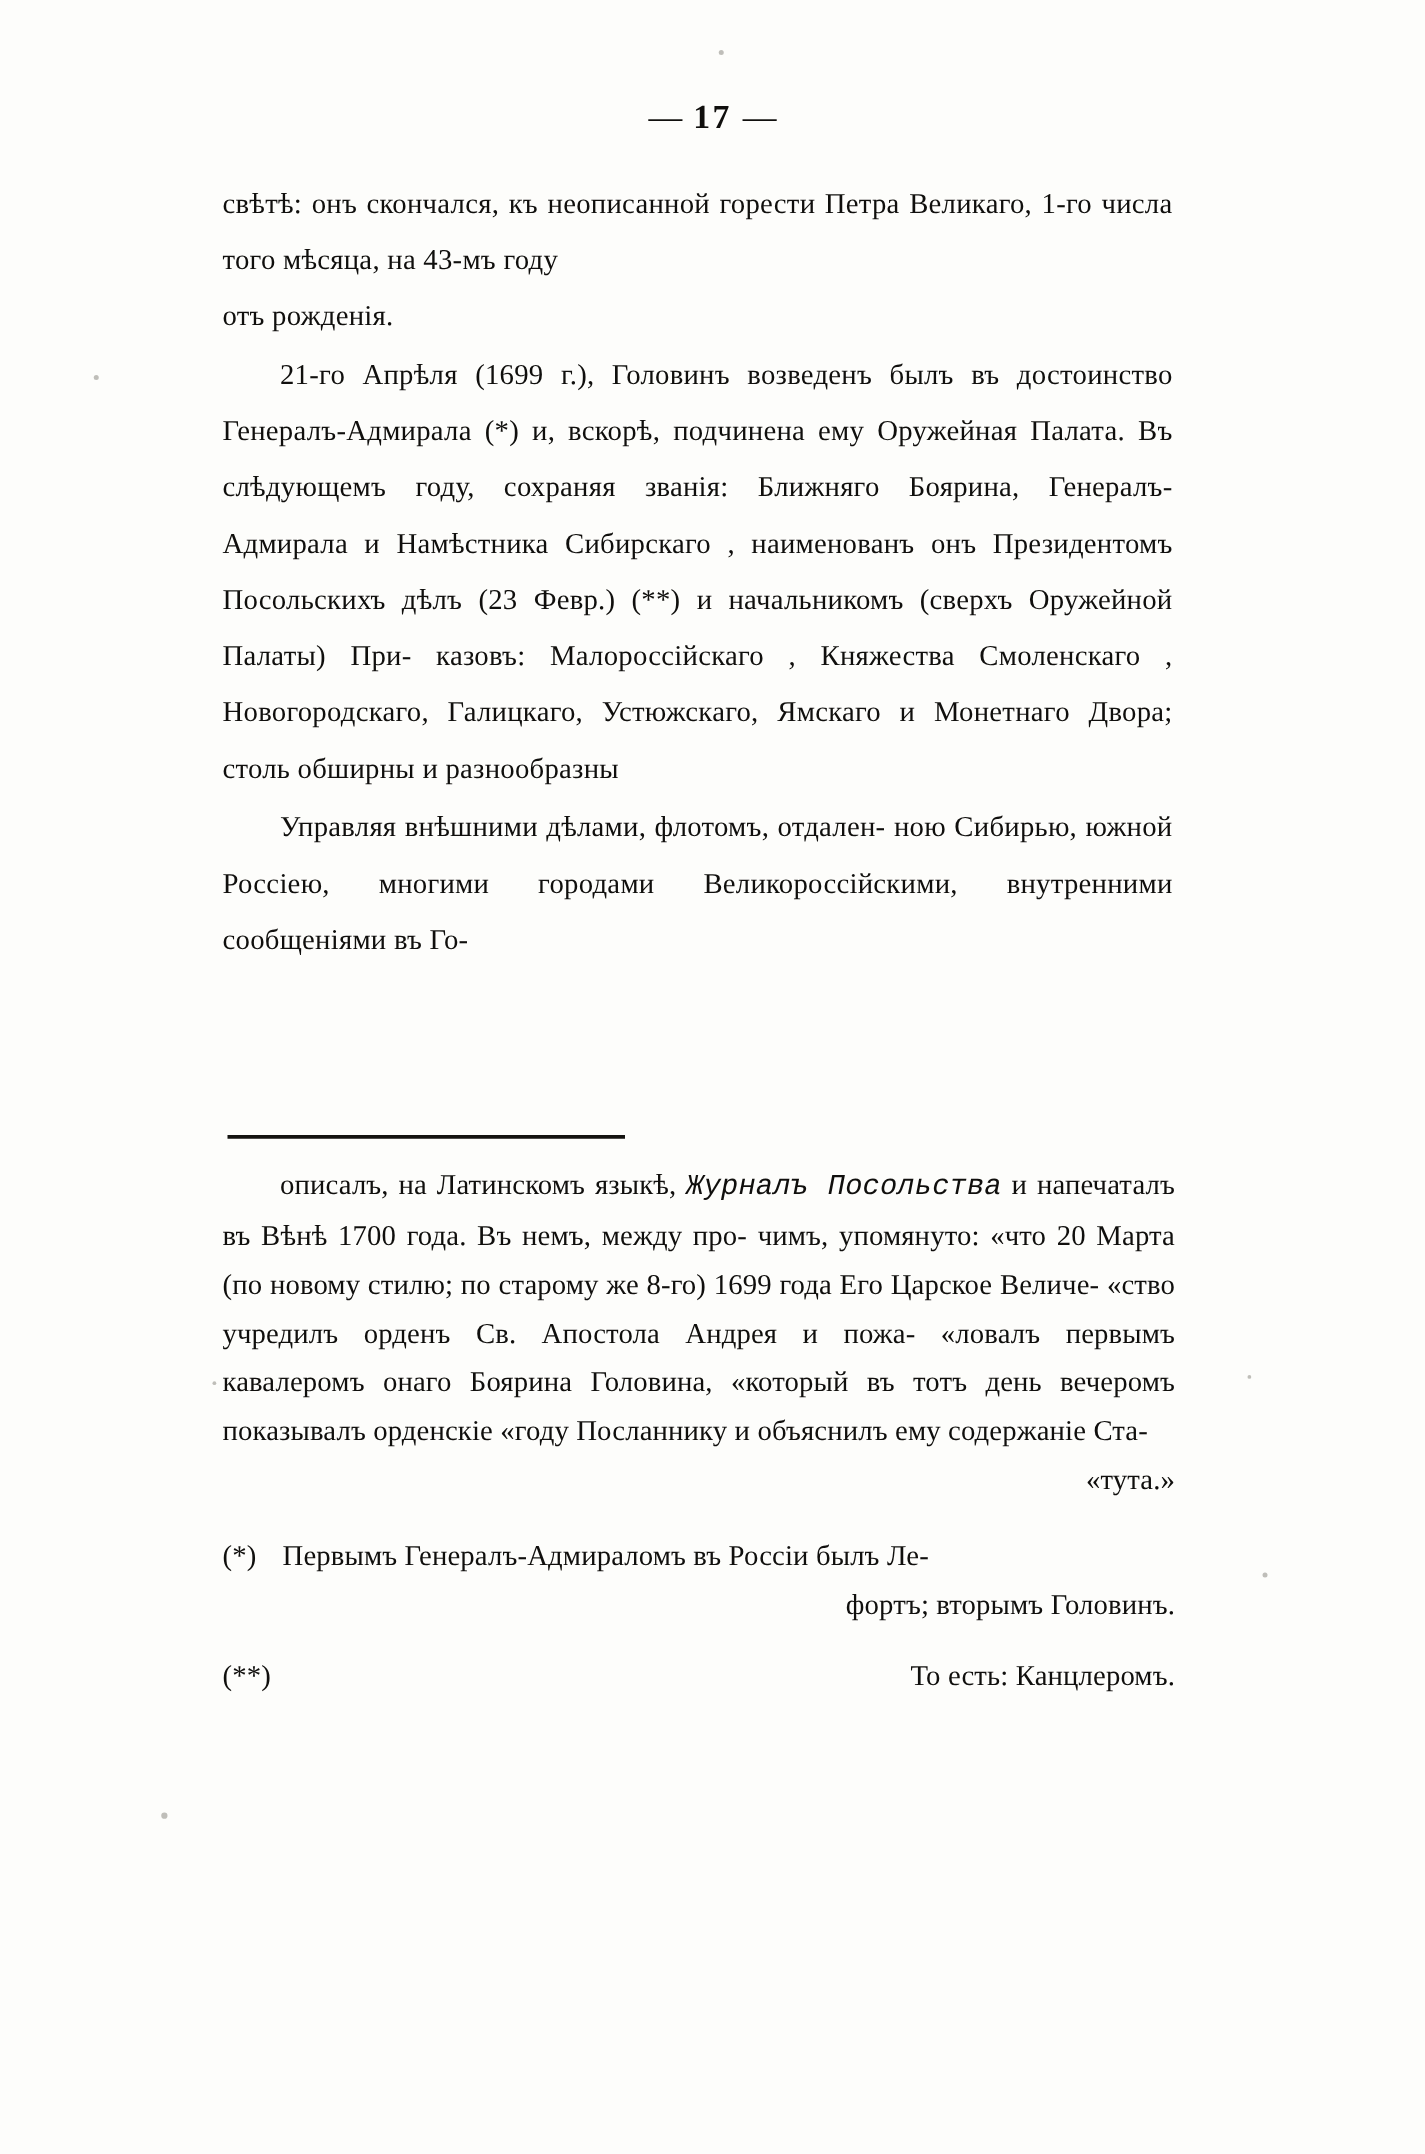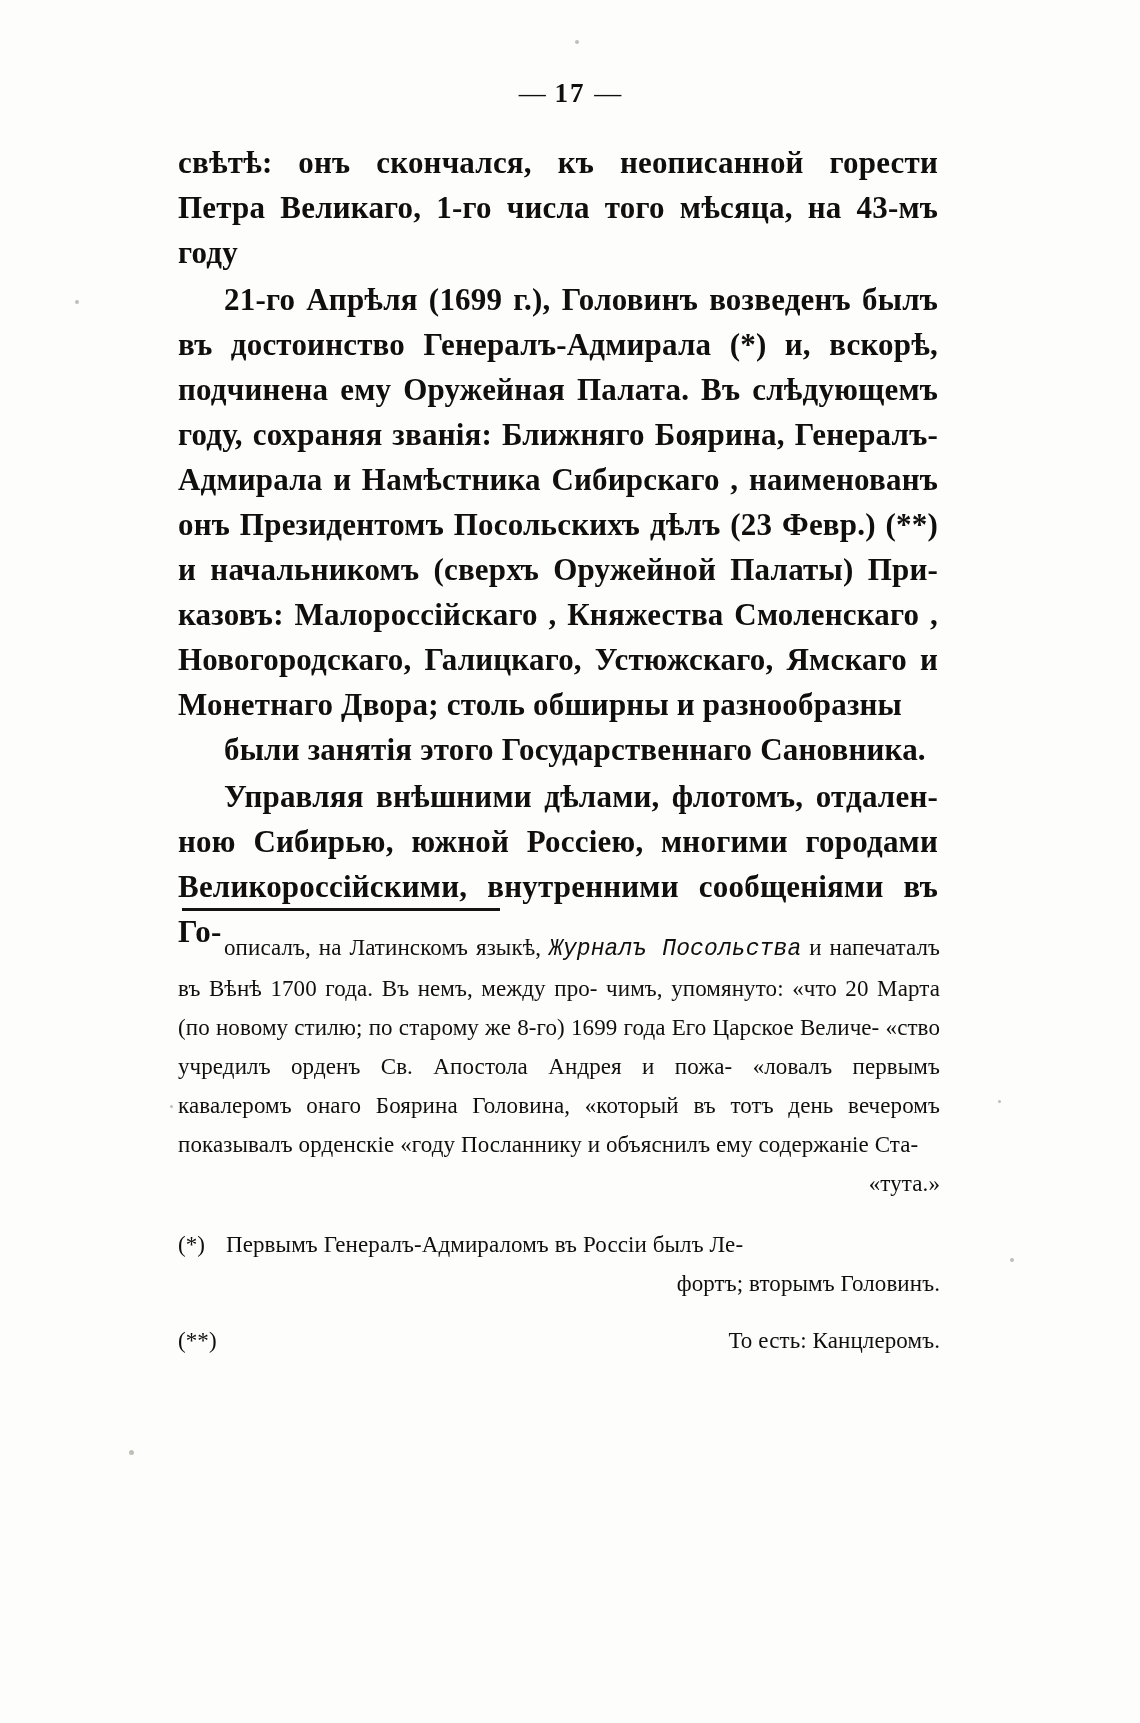--- a/index.html
+++ b/index.html
@@ -36,26 +36,26 @@
     letter-spacing: 0;
   }
   .body-block {
     position: absolute;
     left: 178px;
     top: 140px;
     width: 760px;
   }
   p.para {
     margin: 0 0 2px 0;
-    font-size: 31px;
+    font-size: 23px;
     line-height: 45px;
     text-align: justify;
     text-justify: inter-word;
     font-family: "Liberation Serif", serif;
-    font-weight: 700;
+    font-weight: 400;
     letter-spacing: 0.2px;
   }
   p.para.indent {
     text-indent: 46px;
   }
   p.para:last-child {
     margin-bottom: 16px;
   }
   .para .last-line {
     display: block;
@@ -121,34 +121,34 @@
     <span class="dash">—</span>
     <span>17</span>
     <span class="dash">—</span>
   </div>
 
   <div class="body-block">
 
     <p class="para">
       <span>свѣтѣ: онъ скончался, къ неописанной горести Петра</span>
       <span>Великаго, 1-го числа того мѣсяца, на 43-мъ году</span>
+      <span class="last-line">отъ рожденія.</span>
     </p>
 
     <p class="para indent">
       <span>21-го Апрѣля (1699 г.), Головинъ возведенъ былъ</span>
       <span>въ достоинство Генералъ-Адмирала (*) и, вскорѣ,</span>
       <span>подчинена ему Оружейная Палата. Въ слѣдующемъ</span>
       <span>году, сохраняя званія: Ближняго Боярина, Генералъ-</span>
       <span>Адмирала и Намѣстника Сибирскаго , наименованъ</span>
       <span>онъ Президентомъ Посольскихъ дѣлъ (23 Февр.) (**)</span>
       <span>и начальникомъ (сверхъ Оружейной Палаты) При-</span>
       <span>казовъ: Малороссійскаго , Княжества Смоленскаго ,</span>
       <span>Новогородскаго, Галицкаго, Устюжскаго, Ямскаго и</span>
       <span>Монетнаго Двора; столь обширны и разнообразны</span>
-      <span class="last-line">были занятія этого Государственнаго Сановника.</span>
     </p>
 
     <p class="para indent">
       <span>Управляя внѣшними дѣлами, флотомъ, отдален-</span>
       <span>ною Сибирью, южной Россіею, многими городами</span>
       <span>Великороссійскими, внутренними сообщеніями въ Го-</span>
     </p>
 
   </div>
 

